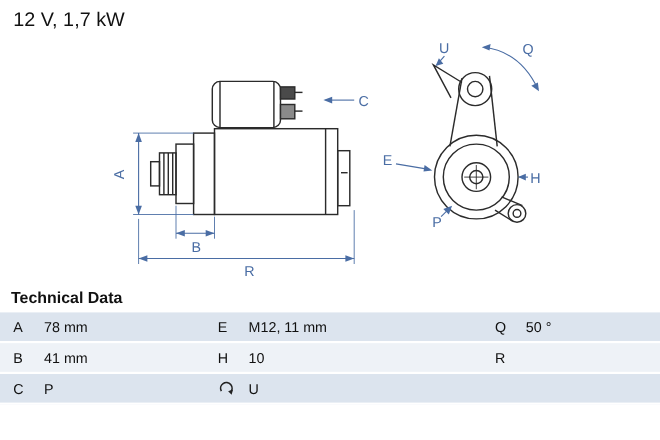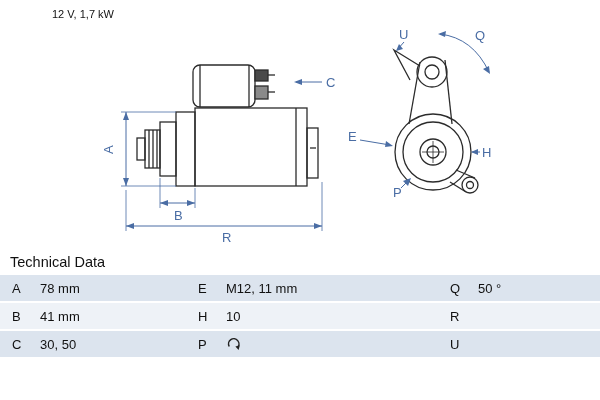--- a/index.html
+++ b/index.html
@@ -1,25 +1,25 @@
 <!DOCTYPE html>
 <html><head>
 <meta charset="utf-8">
 <style>
   html,body { margin:0; padding:0; }
   .page {
     width:600px; height:400px; background:#ffffff; position:relative;
     font-family:"Liberation Sans", sans-serif; color:#1a1a1a; overflow:hidden;
   }
   .power-rating {
-    padding:8px 0 0 12px; font-size:11px; color:#111;margin-left:40px;
+    padding:8px 0 0 12px; font-size:18px; color:#111;
   }
   .drawing { display:block; margin-top:0; }
   .tech-heading {
-    font-size:14.5px; font-weight:normal; margin:2px 0 5px 10px; color:#111;
+    font-size:14.5px; font-weight:bold; margin:2px 0 5px 10px; color:#111;
   }
   .tech-table { width:600px; }
   .trow {
     display:grid;
     grid-template-columns:28px 158px 28px 224px 28px auto;
     align-items:center; height:26px; padding-left:12px;
     font-size:13px; border-bottom:2px solid #ffffff;
   }
   .trow.shade { background:#dce4ee; }
   .trow.light { background:#eef2f7; }
@@ -169,21 +169,20 @@
     <div class="trow light">
       <span class="cell-label">B</span>
       <span class="cell-value">41 mm</span>
       <span class="cell-label">H</span>
       <span class="cell-value">10</span>
       <span class="cell-label">R</span>
     </div>
 
     <div class="trow shade">
       <span class="cell-label">C</span>
-      <span class="cell-value">30, 50</span>
       <span class="cell-label">P</span>
       <span class="cell-value">
         <svg class="rot-icon" width="16" height="16" viewBox="0 0 16 16">
           <path d="M 3.2,10.5 A 5.2 5.2 0 1 1 11.5,11.6" fill="none" stroke="#222" stroke-width="1.5"></path>
           <polygon points="13.8,9.2 9.4,10.6 12.6,13.9" fill="#222"></polygon>
         </svg>
       </span>
       <span class="cell-label">U</span>
     </div>
 

